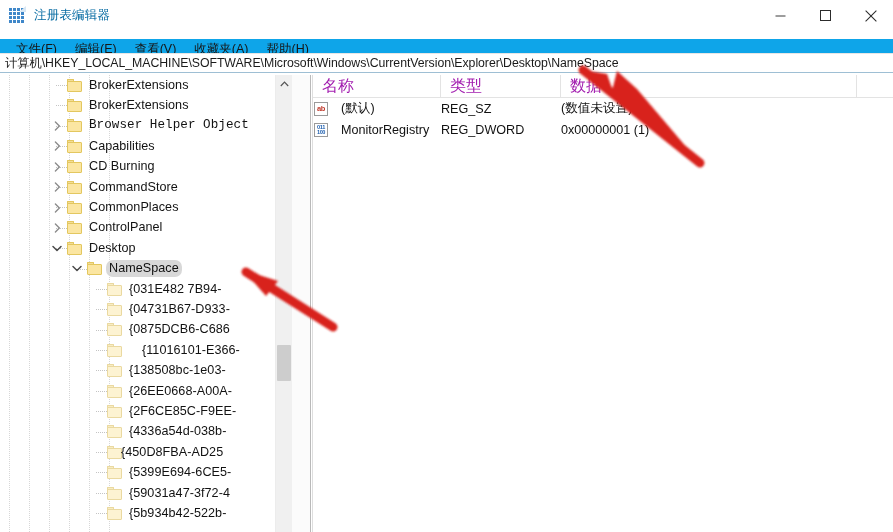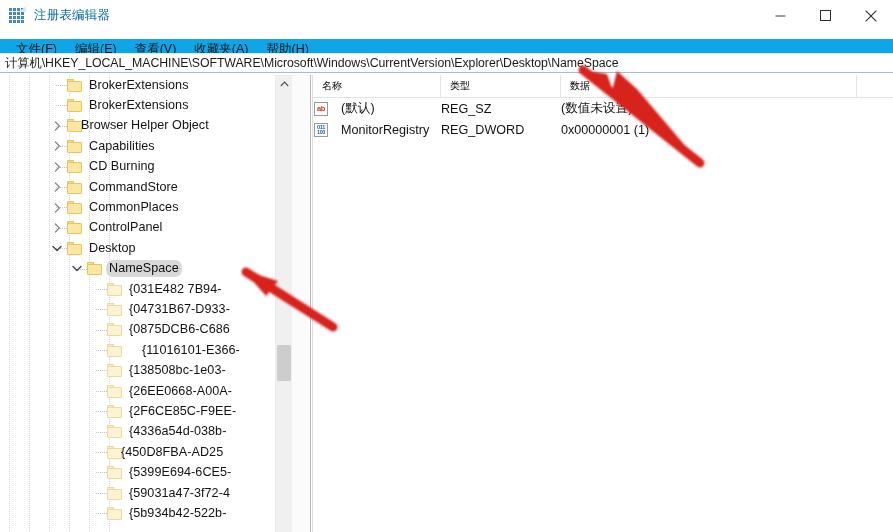--- a/index.html
+++ b/index.html
@@ -218,22 +218,22 @@
     position: absolute; left: 0; top: 0;
     width: 580px; height: 23px;
     background: #ffffff;
     border-bottom: 1px solid #e3e3e3;
     box-sizing: border-box;
   }
   .col-head {
     position: absolute; top: 0;
     height: 22px;
     display: flex; align-items: center;
-    font-size: 10px;
-    color: #000000;
+    font-size: 16px;
+    color: #a21caf;
     border-right: 1px solid #e3e3e3;
     box-sizing: border-box;
     padding-left: 9px;
   }
   .list-rows {
     position: absolute; left: 0; top: 23px;
     width: 580px;
   }
   .list-row {
     position: relative;
@@ -350,21 +350,21 @@
             <div class="hstub" style="left: 56px; top: 10px; width: 11px;"></div>
             <div class="chev" style="left: 49px;">
               <svg width="7" height="10" viewBox="0 0 7 10">
                 <path d="M1.4 1 L5.4 5 L1.4 9" fill="none" stroke="#8a8a8a" stroke-width="1.35" stroke-linecap="round" stroke-linejoin="round"></path>
               </svg>
             </div>
             <div class="folder" style="left: 67px;">
               <div class="tab"></div>
               <div class="body"></div>
             </div>
-            <div class="tree-label" style="left: 78px;">Browser Helper Object</div>
+            <div class="tree-label" style="left: 86px; font-family: Liberation Mono, monospace;">Browser Helper Object</div>
           </div>
           <div class="tree-row" style="height: 20.4px;">
             <div class="hstub" style="left: 56px; top: 10px; width: 11px;"></div>
             <div class="chev" style="left: 49px;">
               <svg width="7" height="10" viewBox="0 0 7 10">
                 <path d="M1.4 1 L5.4 5 L1.4 9" fill="none" stroke="#8a8a8a" stroke-width="1.35" stroke-linecap="round" stroke-linejoin="round"></path>
               </svg>
             </div>
             <div class="folder" style="left: 67px;">
               <div class="tab"></div>

